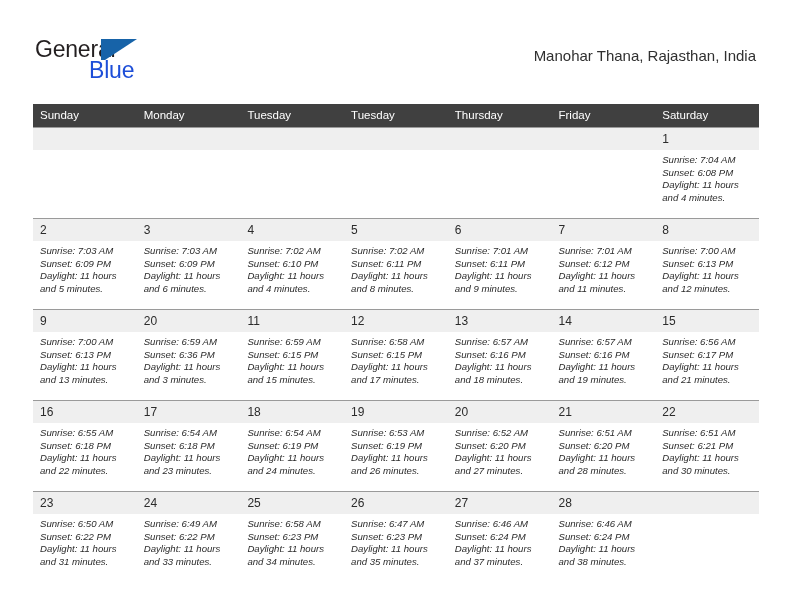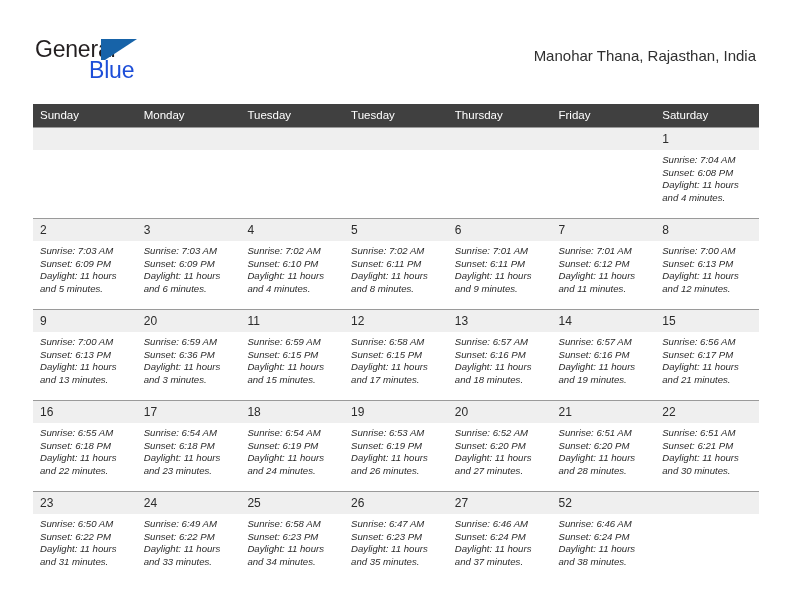--- a/index.html
+++ b/index.html
@@ -467,21 +467,21 @@
         <td>
           <span class="daynum">27</span>
           <span class="info">
             <span>Sunrise: 6:46 AM</span>
             <span>Sunset: 6:24 PM</span>
             <span>Daylight: 11 hours</span>
             <span>and 37 minutes.</span>
           </span>
         </td>
         <td>
-          <span class="daynum">52</span>
+          <span class="daynum">28</span>
           <span class="info">
             <span>Sunrise: 6:46 AM</span>
             <span>Sunset: 6:24 PM</span>
             <span>Daylight: 11 hours</span>
             <span>and 38 minutes.</span>
           </span>
         </td>
         <td class="empty">
           <span class="daynum"></span>
         </td>

